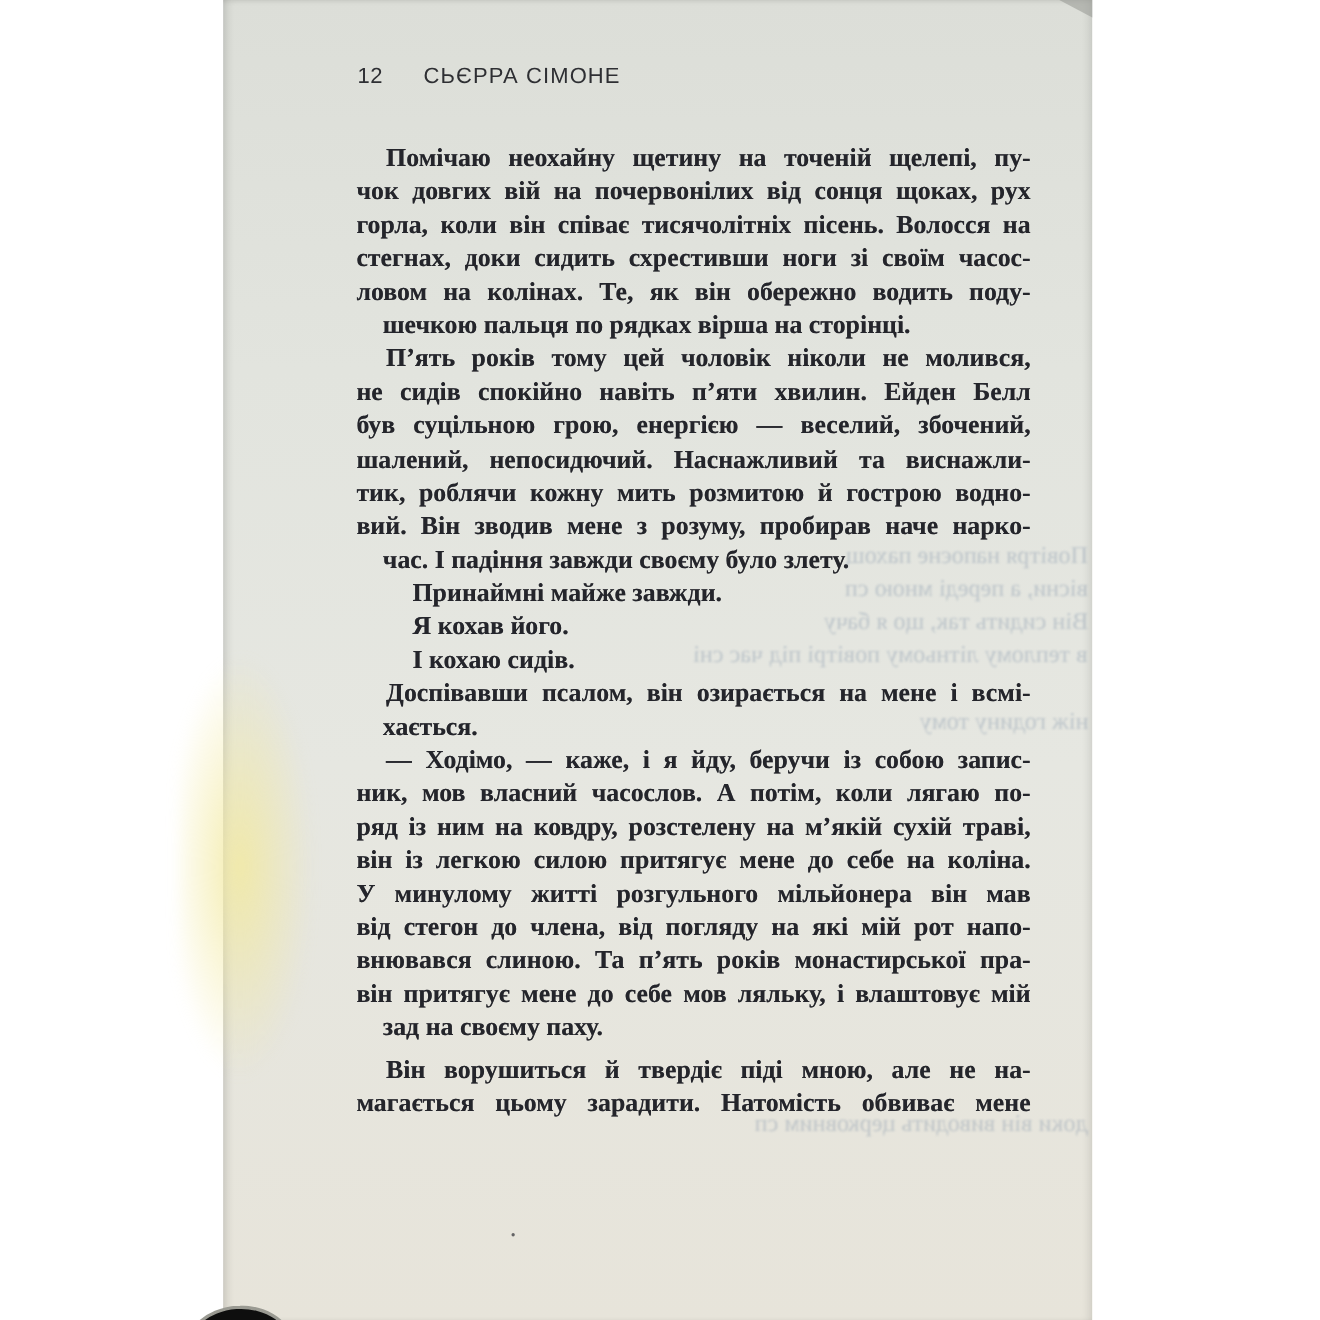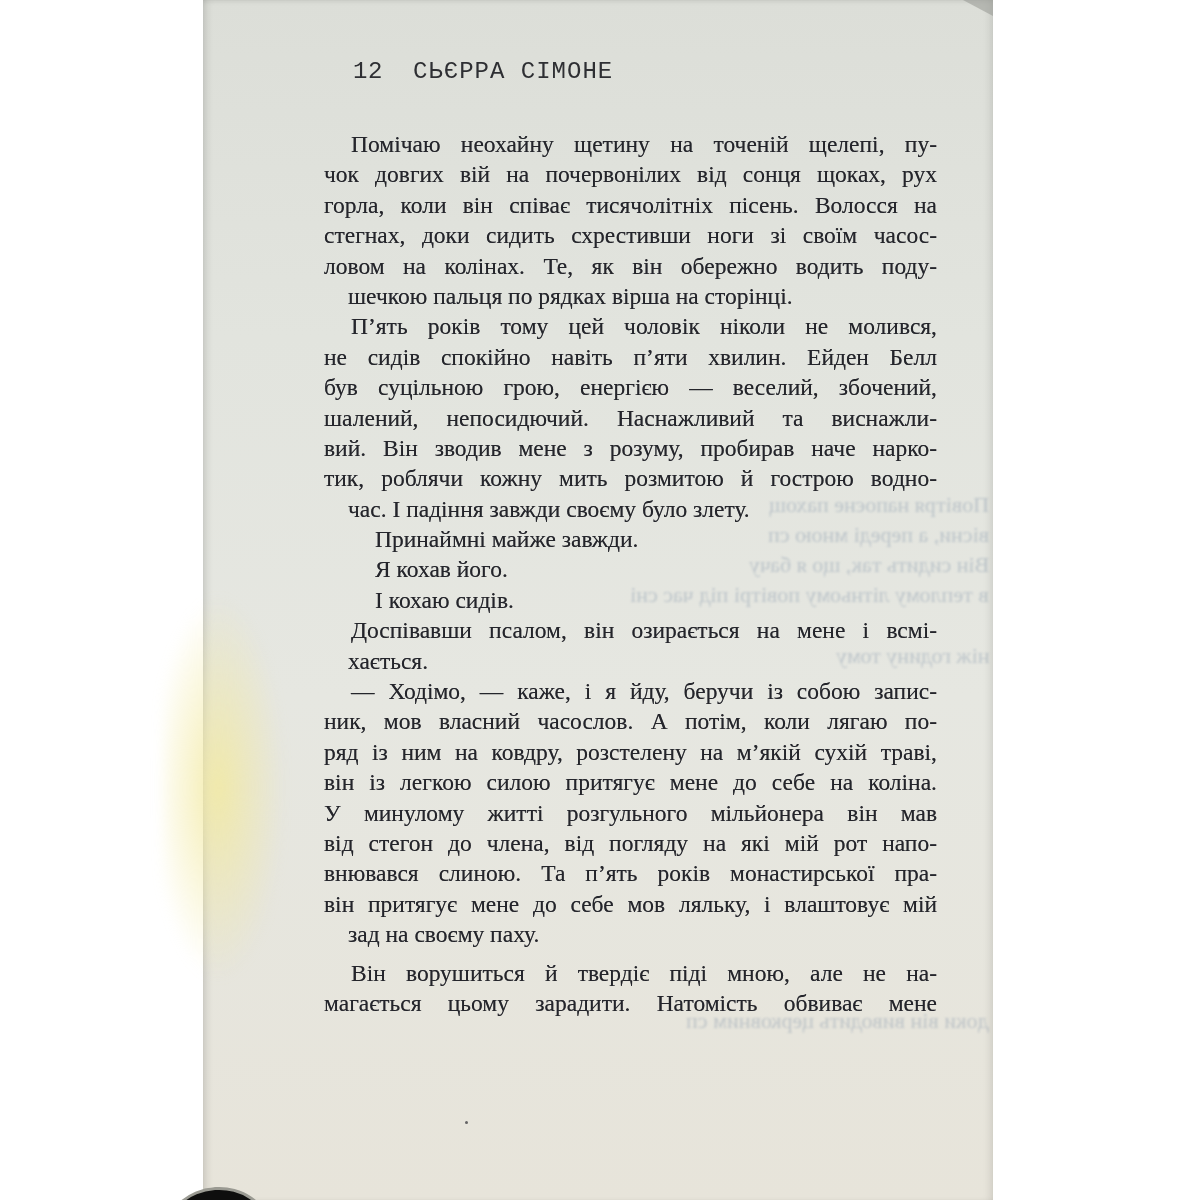--- a/index.html
+++ b/index.html
@@ -7,30 +7,30 @@
           font-family:"Liberation Serif", serif;}
   .page{position:absolute;left:203px;top:0;width:790px;height:1200px;
         background:linear-gradient(180deg,#dcded8 0%,#e2e4de 28%,#e6e7e1 58%,#e7e4da 100%);
         box-shadow:inset 7px 0 9px -5px rgba(0,0,0,0.16),
                    inset -7px 0 9px -5px rgba(0,0,0,0.12),
                    inset 0 5px 7px -5px rgba(0,0,0,0.10);}
   .corner-shade{position:absolute;right:0;top:0;width:0;height:0;
         border-top:16px solid rgba(150,152,146,0.55);
         border-left:30px solid transparent;}
   .hdr{position:absolute;top:58px;left:0;width:100%;height:26px;
-       font-family:Liberation Mono, monospace;font-size:24px;color:#2e2f33;
-       letter-spacing:0.5px;margin-left:28px;}
+       font-family:Liberation Sans, sans-serif;font-size:20px;color:#2e2f33;
+       letter-spacing:0.5px;}
   .hdr .pagenum{position:absolute;left:122px;top:0;}
   .hdr .runtitle{position:absolute;left:182px;top:0;letter-spacing:1px;}
   .body{position:absolute;left:121px;top:129px;width:613px;color:#24252b;
         font-size:23.5px;text-shadow:0 0 0.5px rgba(30,30,38,0.55);}
   .para{margin:0;}
   .para.gap{margin-top:8px;}
   .line{height:30.4px;line-height:30.4px;text-align:justify;text-align-last:justify;
-        overflow:hidden;white-space:normal;}
+        overflow:hidden;white-space:normal;font-weight:bold;}
   .line.first{text-indent:27px;}
   .line.last{text-align-last:left;margin-left:24px;}
   .ghosts{position:absolute;left:0;top:0;width:100%;height:100%;pointer-events:none;}
   .ghost{position:absolute;right:4px;white-space:nowrap;
          transform:scaleX(-1);color:rgba(100,124,152,0.30);
          font-size:22px;filter:blur(0.8px);}
   .glow{position:absolute;left:162px;top:588px;width:125px;height:400px;
         background:radial-gradient(ellipse at 45% 50%,rgba(242,233,160,0.85) 0%,rgba(242,233,160,0.0) 68%);
         filter:blur(6px);pointer-events:none;}
   .dark-object{position:absolute;left:165px;top:1187px;width:97px;height:46px;
@@ -60,22 +60,22 @@
           <div class="line">горла, коли він співає тисячолітніх пісень. Волосся на</div>
           <div class="line">стегнах, доки сидить схрестивши ноги зі своїм часос-</div>
           <div class="line">ловом на колінах. Те, як він обережно водить поду-</div>
           <div class="line last">шечкою пальця по рядках вірша на сторінці.</div>
         </div>
         <div class="para">
           <div class="line first">П’ять років тому цей чоловік ніколи не молився,</div>
           <div class="line">не сидів спокійно навіть п’яти хвилин. Ейден Белл</div>
           <div class="line">був суцільною грою, енергією — веселий, збочений,</div>
           <div class="line">шалений, непосидючий. Наснажливий та виснажли-</div>
+          <div class="line">тик, роблячи кожну мить розмитою й гострою водно-</div>
           <div class="line">вий. Він зводив мене з розуму, пробирав наче нарко-</div>
-          <div class="line">тик, роблячи кожну мить розмитою й гострою водно-</div>
           <div class="line last">час. І падіння завжди своєму було злету.</div>
         </div>
         <div class="para">
           <div class="line first last">Принаймні майже завжди.</div>
         </div>
         <div class="para">
           <div class="line first last">Я кохав його.</div>
         </div>
         <div class="para">
           <div class="line first last">І кохаю сидів.</div>

